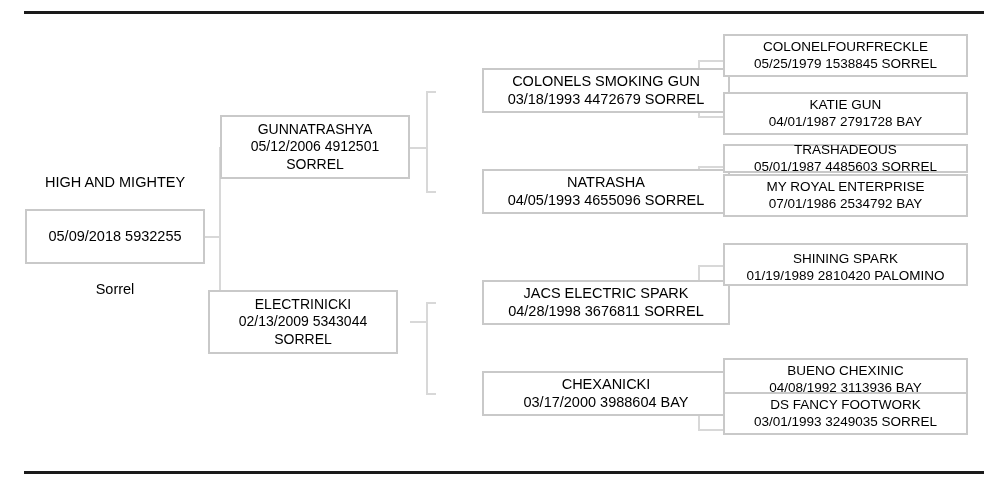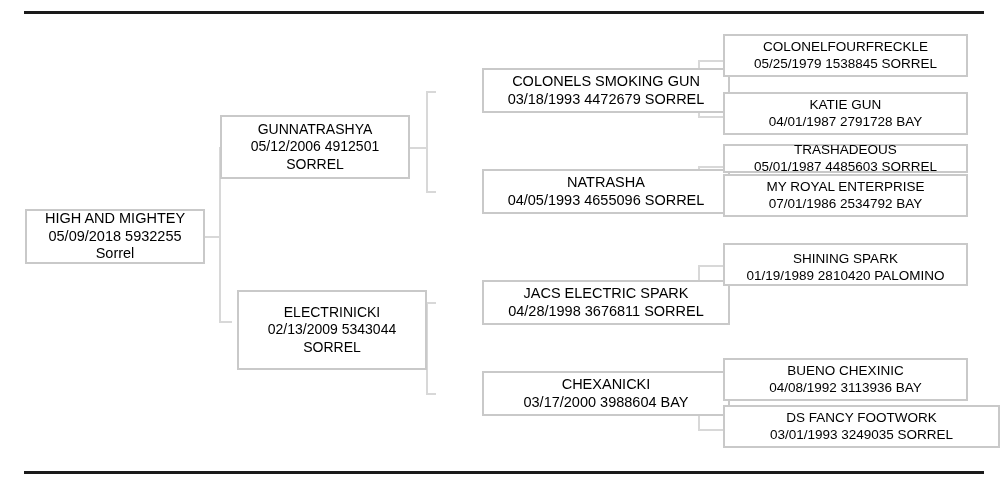--- a/index.html
+++ b/index.html
@@ -49,21 +49,21 @@
     text-align: center;
     line-height: 1.22;
     z-index: 3;
   }
   .node .ln {
     display: block;
     white-space: nowrap;
   }
 
   
-  .gen1 { font-size: 14.5px; }
+  .gen1 { font-size: 14.5px; gap: 36px; }
   .gen2 { font-size: 14px; }
   .gen3 { font-size: 14.5px; margin-left: 48px; }
   .gen4 { font-size: 13.5px; }
 
   
   .conn {
     position: absolute;
     background: #d8d8d8;
     z-index: 1;
   }
@@ -127,21 +127,21 @@
       <span class="ln">05/09/2018 5932255</span>
       <span class="ln">Sorrel</span>
     </div>
 
     <div class="node gen2" style="left:220px; top:115px; width:190px; height:64px;">
       <span class="ln">GUNNATRASHYA</span>
       <span class="ln">05/12/2006 4912501</span>
       <span class="ln">SORREL</span>
     </div>
 
-    <div class="node gen2" style="left:237px; top:290px; width:190px; height:80px;">
+    <div class="node gen2" style="left:208px; top:290px; width:190px; height:64px;">
       <span class="ln">ELECTRINICKI</span>
       <span class="ln">02/13/2009 5343044</span>
       <span class="ln">SORREL</span>
     </div>
 
     <div class="node gen3" style="left:434px; top:68px; width:248px; height:45px;">
       <span class="ln">COLONELS SMOKING GUN</span>
       <span class="ln">03/18/1993 4472679 SORREL</span>
     </div>
 
@@ -184,19 +184,19 @@
       <span class="ln">SHINING SPARK</span>
       <span class="ln">01/19/1989 2810420 PALOMINO</span>
     </div>
 
 
     <div class="node gen4" style="left:723px; top:358px; width:245px; height:43px;">
       <span class="ln">BUENO CHEXINIC</span>
       <span class="ln">04/08/1992 3113936 BAY</span>
     </div>
 
-    <div class="node gen4" style="left:723px; top:405px; width:277px; height:43px;">
+    <div class="node gen4" style="left:723px; top:392px; width:245px; height:43px;">
       <span class="ln">DS FANCY FOOTWORK</span>
       <span class="ln">03/01/1993 3249035 SORREL</span>
     </div>
 
   </div>
 </div>
 
 </body></html>

